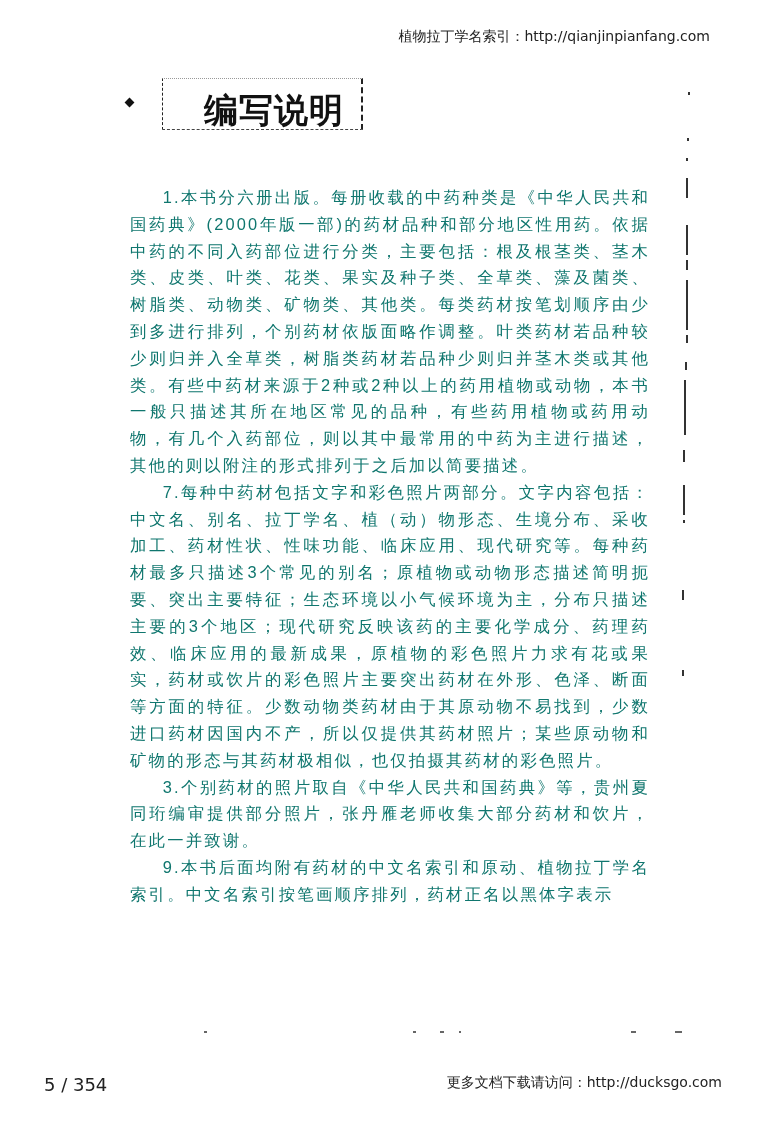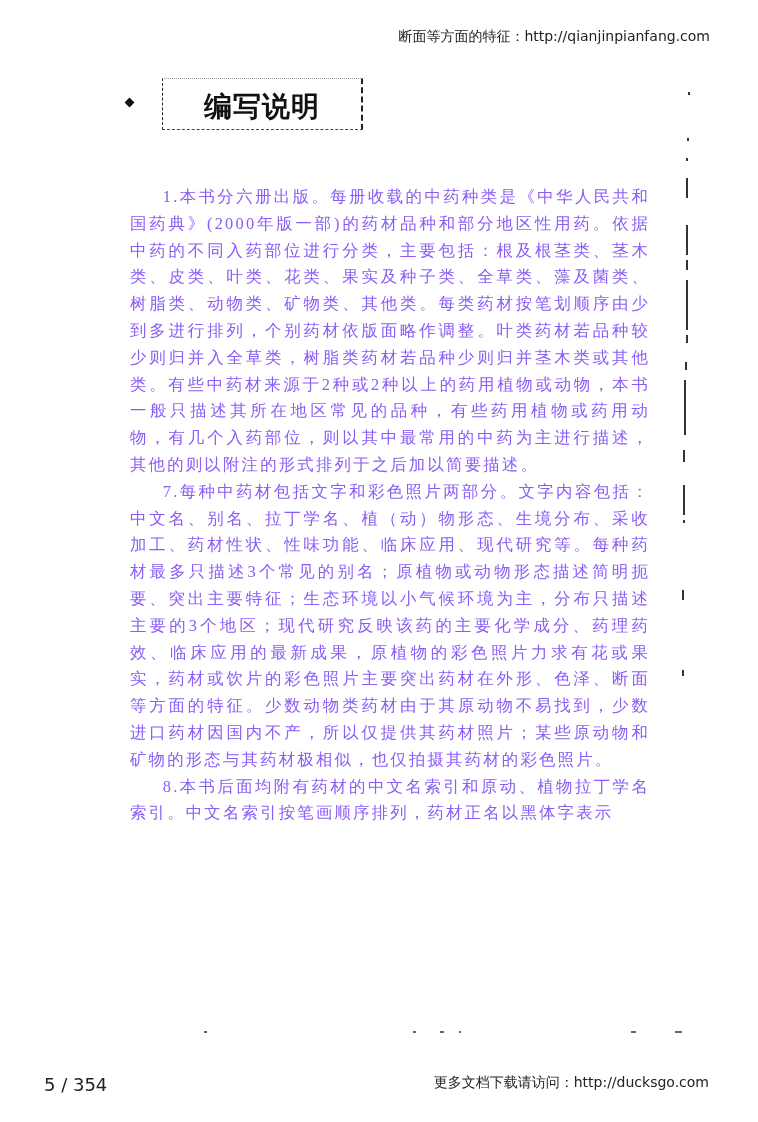--- a/index.html
+++ b/index.html
@@ -1,44 +1,45 @@
 <!DOCTYPE html>
 <html><head>
 <meta charset="utf-8">
 <style>
   html, body { margin:0; padding:0; background:#ffffff; }
   body { width:758px; height:1122px; position:relative; overflow:hidden; font-family:"DejaVu Sans", sans-serif; color:#111; }
   .header-link { position:absolute; top:28px; right:48px; font-size:14px; color:#222; font-family:"DejaVu Sans", sans-serif; letter-spacing:0; }
   .footer-page { position:absolute; top:1074px; left:44px; font-size:18px; color:#222; }
-  .footer-link { position:absolute; top:1074px; right:49px; font-size:14px; color:#222; }
+  .footer-link { position:absolute; top:1074px; right:36px; font-size:14px; color:#222; }
   .title-wrap { position:absolute; left:126px; top:74px; width:240px; height:60px; }
   .title-bullet { position:absolute; left:0; top:25px; width:7px; height:7px; background:#111; transform:rotate(45deg); }
   .title-box { position:absolute; left:36px; top:4px; width:198px; height:50px; border-left:1px dashed #222; border-right:2px dashed #222; border-top:1px dotted #999; border-bottom:1px dashed #444; }
-  .title-text { position:absolute; left:78px; top:14px; font-size:28px; font-weight:bold; color:#111; letter-spacing:1px; font-family:"DejaVu Sans", sans-serif; }
-  .body-text { position:absolute; left:130px; top:184px; width:520px; font-family:Liberation Serif, serif; font-size:16.4px; line-height:26.8px; color:#8b5cf6; letter-spacing:2.2px; text-align:justify; }
+  .title-text { position:absolute; left:78px; top:14px; font-size:34px; font-weight:bold; color:#111; letter-spacing:1px; font-family:"DejaVu Sans", sans-serif; }
+  .body-text { position:absolute; left:130px; top:184px; width:520px; font-family:Liberation Sans, sans-serif; font-size:16.4px; line-height:26.8px; color:#0f766e; letter-spacing:2.2px; text-align:justify; }
   .para { margin:0; text-indent:2em; }
   .right-marks { position:absolute; left:686px; top:90px; width:4px; height:950px; }
   .mark { position:absolute; width:1.5px; background:#333; }
   .bottom-noise { position:absolute; top:1031px; height:2px; background:#666; }
 </style>
 </head>
 <body>
 
-<div class="header-link">断面等方面的特征：http://qianjinpianfang.com</div>
+<div class="header-link">植物拉丁学名索引：http://qianjinpianfang.com</div>
 
 <div class="title-wrap">
   <div class="title-bullet"></div>
   <div class="title-box"></div>
   <div class="title-text">编写说明</div>
 </div>
 
 <div class="body-text">
   <p class="para">1.本书分六册出版。每册收载的中药种类是《中华人民共和国药典》(2000年版一部)的药材品种和部分地区性用药。依据中药的不同入药部位进行分类，主要包括：根及根茎类、茎木类、皮类、叶类、花类、果实及种子类、全草类、藻及菌类、树脂类、动物类、矿物类、其他类。每类药材按笔划顺序由少到多进行排列，个别药材依版面略作调整。叶类药材若品种较少则归并入全草类，树脂类药材若品种少则归并茎木类或其他类。有些中药材来源于2种或2种以上的药用植物或动物，本书一般只描述其所在地区常见的品种，有些药用植物或药用动物，有几个入药部位，则以其中最常用的中药为主进行描述，其他的则以附注的形式排列于之后加以简要描述。</p>
   <p class="para">7.每种中药材包括文字和彩色照片两部分。文字内容包括：中文名、别名、拉丁学名、植（动）物形态、生境分布、采收加工、药材性状、性味功能、临床应用、现代研究等。每种药材最多只描述3个常见的别名；原植物或动物形态描述简明扼要、突出主要特征；生态环境以小气候环境为主，分布只描述主要的3个地区；现代研究反映该药的主要化学成分、药理药效、临床应用的最新成果，原植物的彩色照片力求有花或果实，药材或饮片的彩色照片主要突出药材在外形、色泽、断面等方面的特征。少数动物类药材由于其原动物不易找到，少数进口药材因国内不产，所以仅提供其药材照片；某些原动物和矿物的形态与其药材极相似，也仅拍摄其药材的彩色照片。</p>
-  <p class="para">8.本书后面均附有药材的中文名索引和原动、植物拉丁学名索引。中文名索引按笔画顺序排列，药材正名以黑体字表示</p>
+  <p class="para">3.个别药材的照片取自《中华人民共和国药典》等，贵州夏同珩编审提供部分照片，张丹雁老师收集大部分药材和饮片，在此一并致谢。</p>
+  <p class="para">9.本书后面均附有药材的中文名索引和原动、植物拉丁学名索引。中文名索引按笔画顺序排列，药材正名以黑体字表示</p>
 </div>
 
 <div class="right-marks">
   <div class="mark" style="top:2px;height:3px;left:2px"></div>
   <div class="mark" style="top:48px;height:3px;left:1px"></div>
   <div class="mark" style="top:68px;height:3px"></div>
   <div class="mark" style="top:88px;height:20px"></div>
   <div class="mark" style="top:135px;height:30px"></div>
   <div class="mark" style="top:170px;height:10px"></div>
   <div class="mark" style="top:190px;height:50px"></div>

